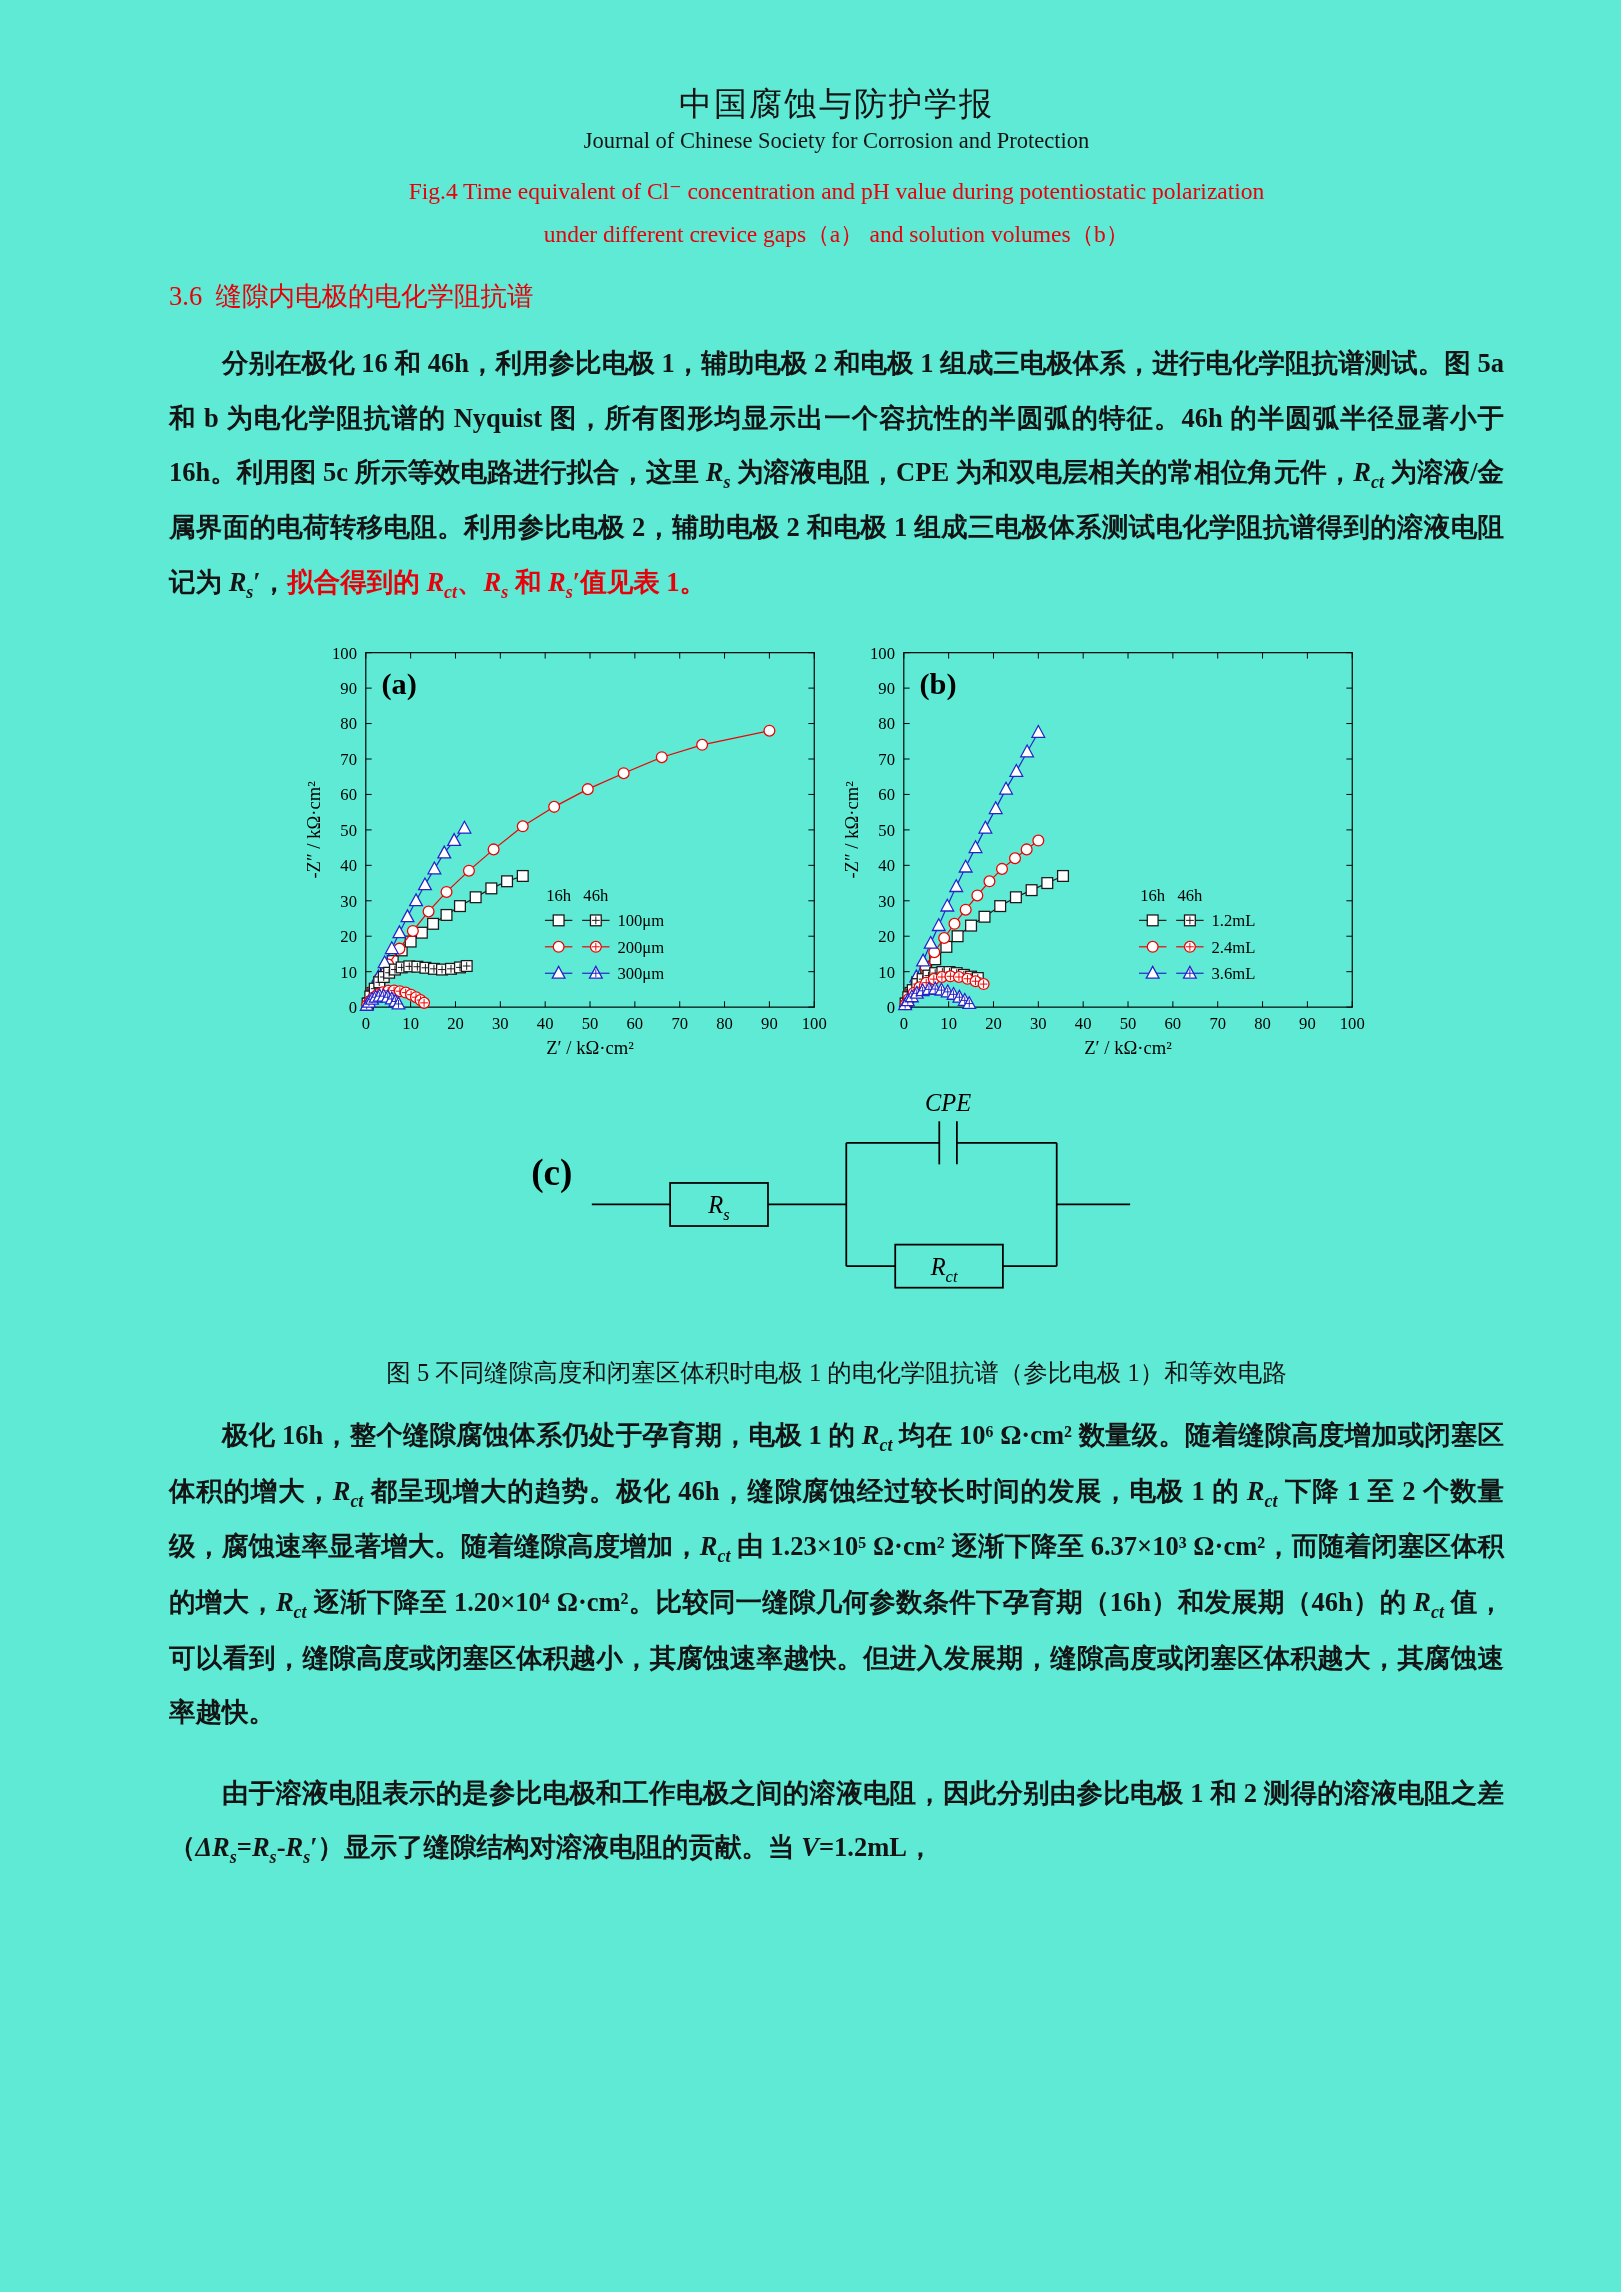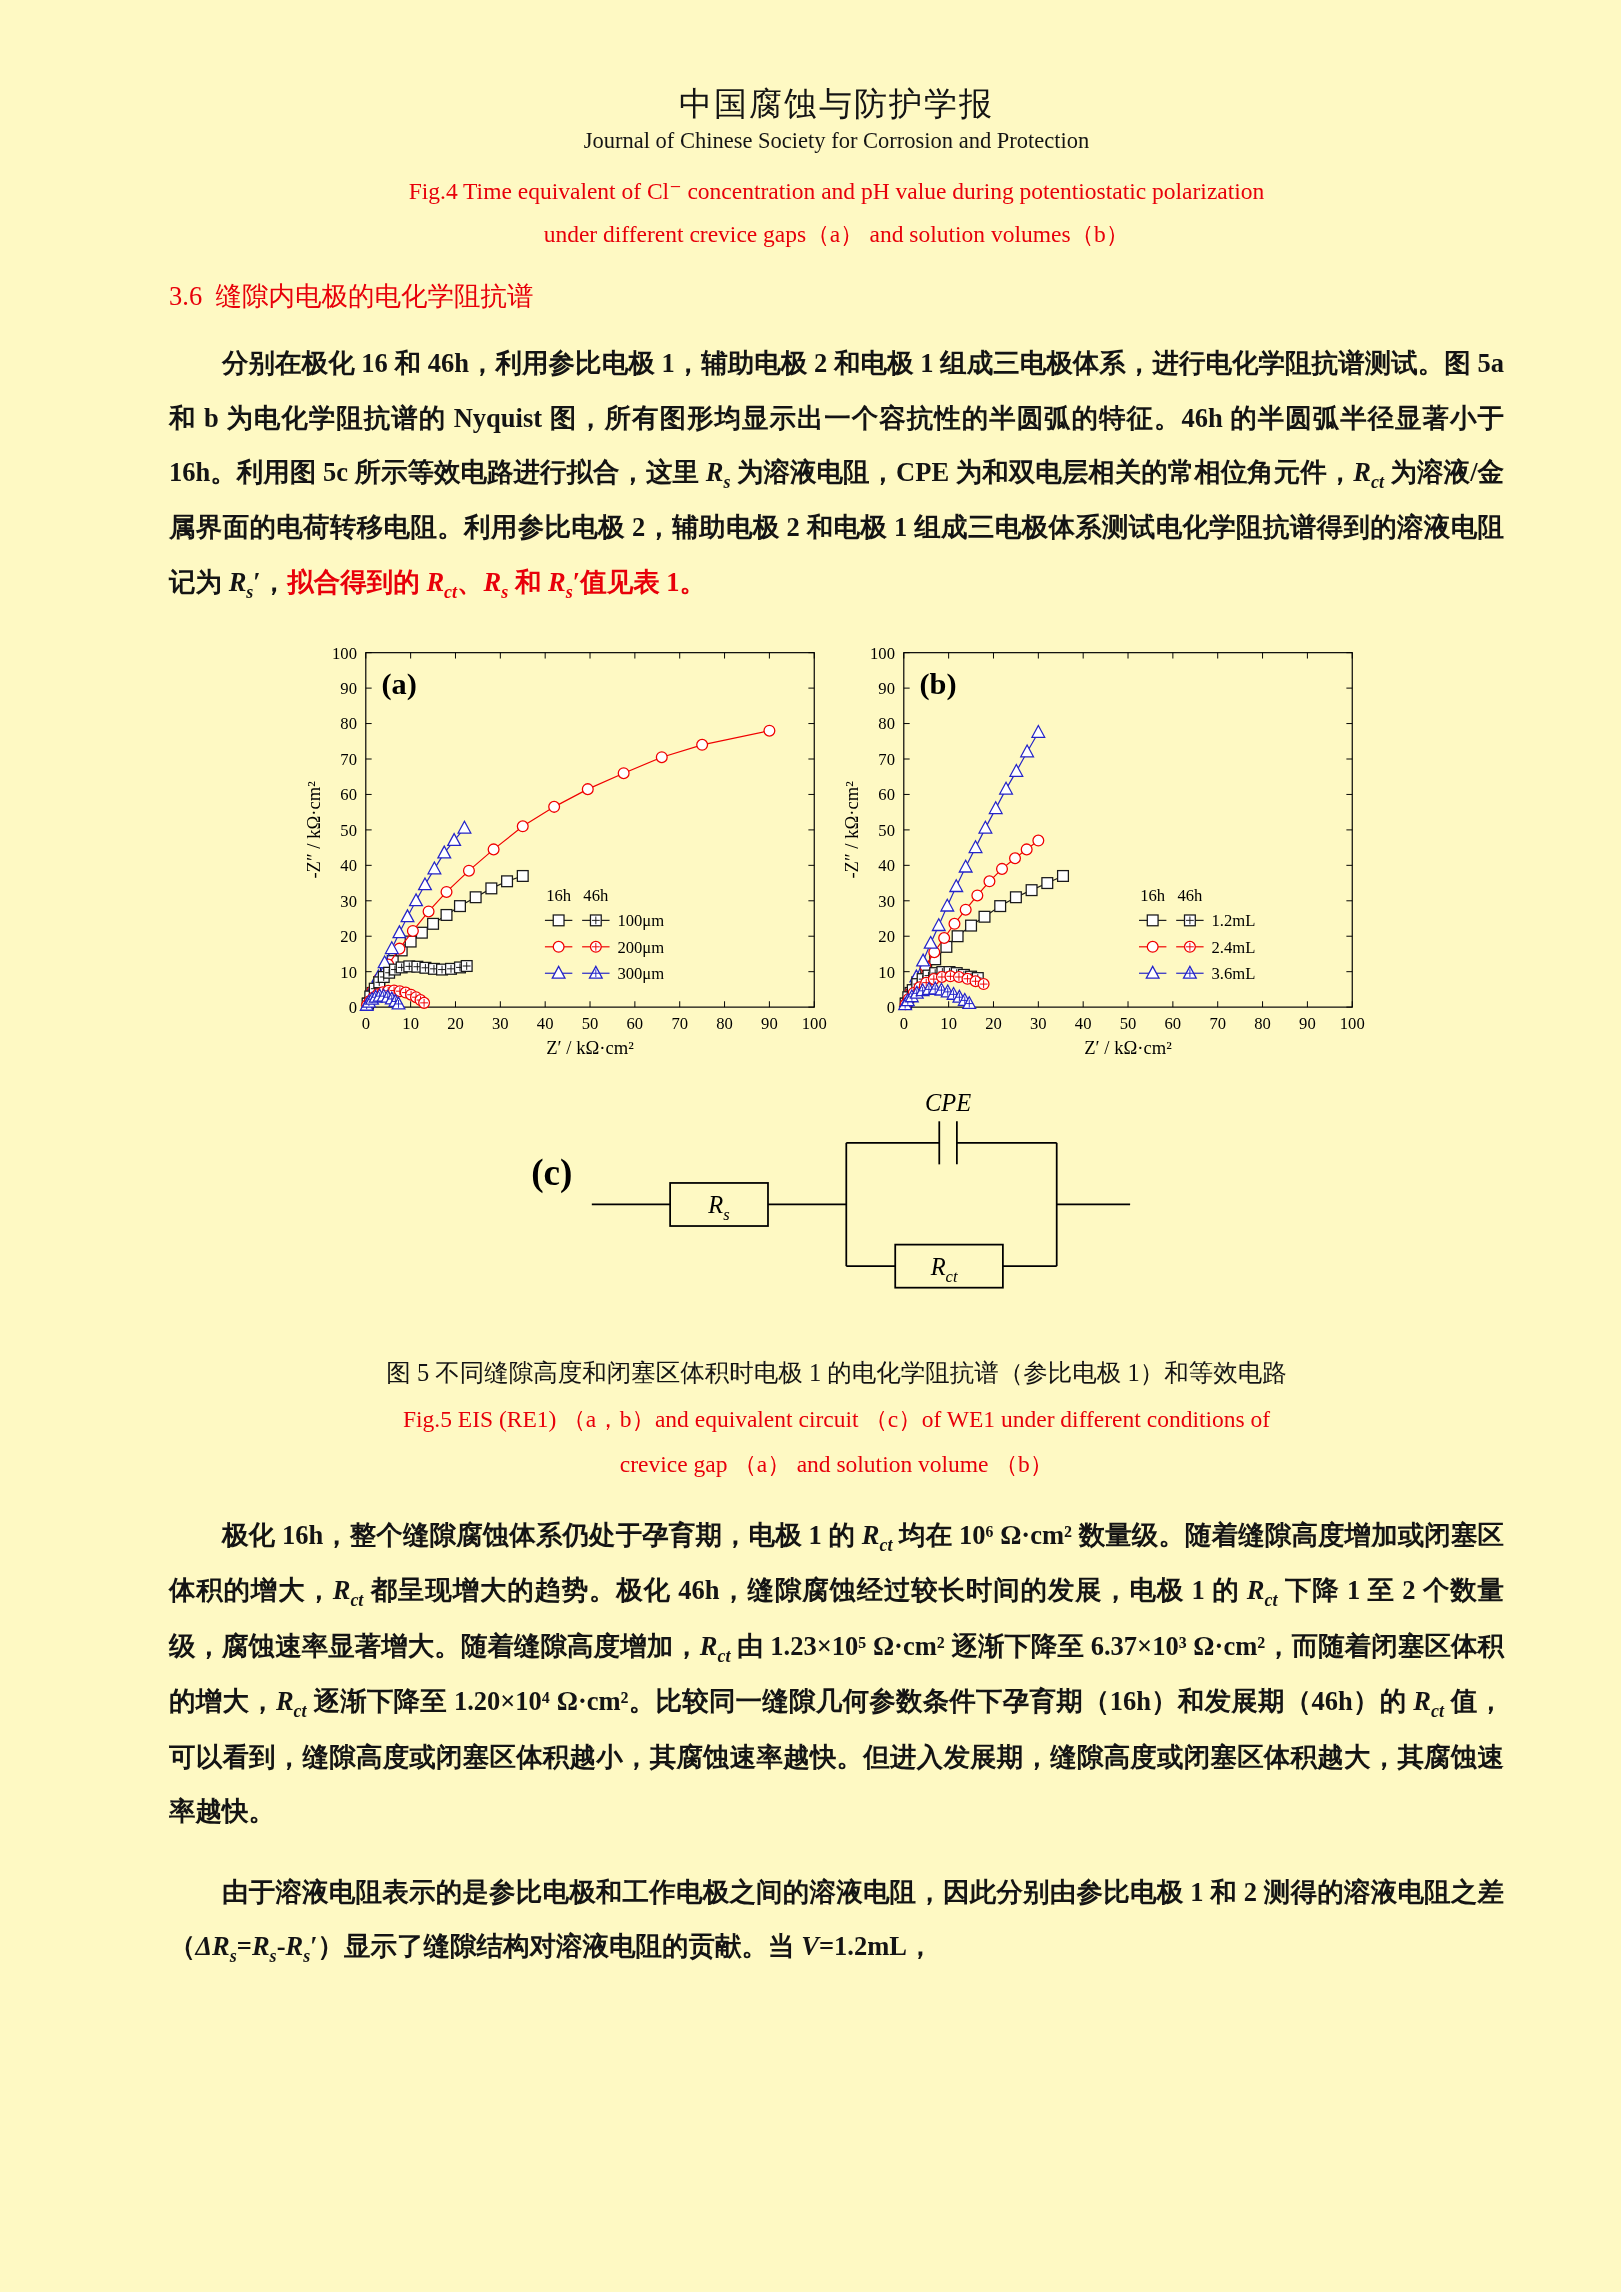--- a/index.html
+++ b/index.html
@@ -1,21 +1,21 @@
 <!DOCTYPE html>
 <html style="--red: #e8000a;"><head>
 <meta charset="utf-8">
 <style>
   :root{ --red:#e8000a; }
   html,body{ margin:0; padding:0; background:#ffffff; }
   .page{
     position:relative;
     width:1621px; height:2293px;
     margin:0 auto;
-    background:#fef9c3;
+    background:#5eead4;
     color:#141414;
     font-family:"Liberation Serif","DejaVu Serif",serif;
     padding:82px 117px 0 169px;
     box-sizing:border-box;
     overflow:hidden;
   }
   .journal-cn{ text-align:center; font-size:33px; letter-spacing:2px; }
   .journal-en{ text-align:center; font-size:22.5px; margin-top:1px; }
   .fig4-caption{ color:var(--red); text-align:center; font-size:23.5px; line-height:1.85; margin-top:15.7px; }
   .sec-heading{ color:var(--red); font-size:26.5px; font-weight:normal; margin-top:21.6px; }
@@ -594,23 +594,19 @@
         <line x1="545" y1="118" x2="620" y2="118"></line>
       </g>
       <text class="cpanel" x="8" y="98">(c)</text>
       <text class="clab" x="200" y="127" text-anchor="middle"><tspan font-style="italic">R</tspan><tspan font-style="italic" font-size="17" dy="7">s</tspan></text>
       <text class="clab" x="434" y="22" text-anchor="middle" font-style="italic">CPE</text>
       <text class="clab" x="430" y="190" text-anchor="middle"><tspan font-style="italic">R</tspan><tspan font-style="italic" font-size="17" dy="7">ct</tspan></text>
     </svg>
   </div>
 
   <div class="fig5-cn">图 5  不同缝隙高度和闭塞区体积时电极 1 的电化学阻抗谱（参比电极 1）和等效电路</div>
-  <div class="fig5-en">
-    <div>Fig.5 EIS (RE1) （a，b）and equivalent circuit （c）of WE1 under different conditions of</div>
-    <div>crevice gap （a）  and solution volume （b）</div>
-  </div>
 
   <p class="para p-gap"><span>极化 16h，整个缝隙腐蚀体系仍处于孕育期，电极 1 的 </span><span class="it">R</span><span class="it sb">ct</span><span> 均在 10⁶ Ω·cm² 数量级。随着缝隙高度增加或闭塞区体积的增大，</span><span class="it">R</span><span class="it sb">ct</span><span> 都呈现增大的趋势。极化 46h，缝隙腐蚀经过较长时间的发展，电极 1 的 </span><span class="it">R</span><span class="it sb">ct</span><span> 下降 1 至 2 个数量级，腐蚀速率显著增大。随着缝隙高度增加，</span><span class="it">R</span><span class="it sb">ct</span><span> 由 1.23×10⁵ Ω·cm² 逐渐下降至 6.37×10³ Ω·cm²，而随着闭塞区体积的增大，</span><span class="it">R</span><span class="it sb">ct</span><span> 逐渐下降至 1.20×10⁴ Ω·cm²。比较同一缝隙几何参数条件下孕育期（16h）和发展期（46h）的 </span><span class="it">R</span><span class="it sb">ct</span><span> 值，可以看到，缝隙高度或闭塞区体积越小，其腐蚀速率越快。但进入发展期，缝隙高度或闭塞区体积越大，其腐蚀速率越快。</span></p>
 
   <p class="para"><span>由于溶液电阻表示的是参比电极和工作电极之间的溶液电阻，因此分别由参比电极 1 和 2  测得的溶液电阻之差（</span><span class="it">ΔR</span><span class="it sb">s</span><span>=</span><span class="it">R</span><span class="it sb">s</span><span>-</span><span class="it">R</span><span class="it sb">s</span><span>′</span><span>）显示了缝隙结构对溶液电阻的贡献。当 </span><span class="it">V</span><span>=1.2mL，</span></p>
 
 </div>
 
 
 </body></html>

